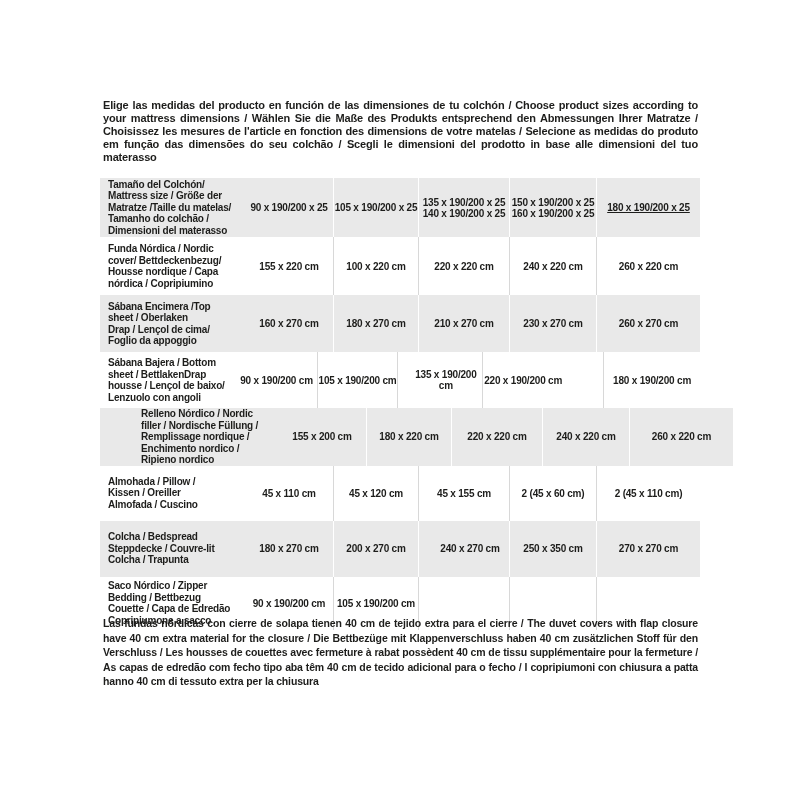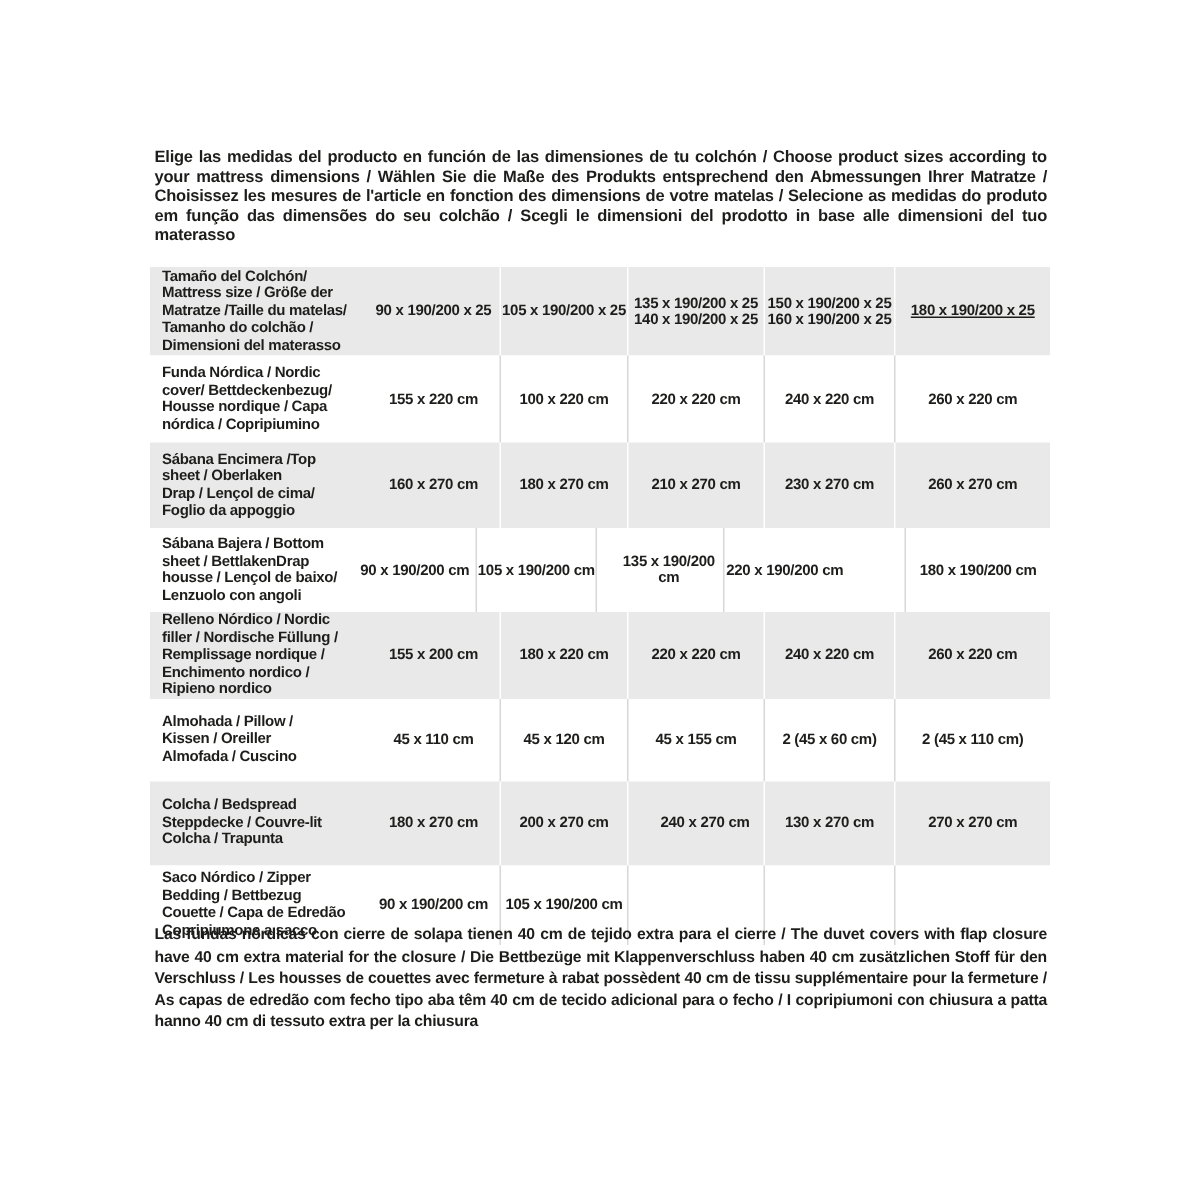--- a/index.html
+++ b/index.html
@@ -79,21 +79,21 @@
         <div class="cell label" style="width: 145px;">Sábana Bajera / Bottom
 sheet / BettlakenDrap
 housse / Lençol de baixo/
 Lenzuolo con angoli</div>
         <div class="cell value" style="width: 88px;">90 x 190/200 cm</div>
         <div class="cell value bord" style="width: 85px;">105 x 190/200 cm</div>
         <div class="cell value bord" style="width: 91px; padding-left: 12px;">135 x 190/200 cm</div>
         <div class="cell value bord" style="width: 87px;">220 x 190/200 cm</div>
         <div class="cell value bord" style="width: 104px; margin-left: 40px;">180 x 190/200 cm</div>
       </div>
-      <div class="row gray" style="min-height: 57px; background: rgb(233, 233, 233);">
+      <div class="row gray" style="min-height: 57px; background: rgb(233, 233, 233); padding-left: 33px;">
         <div class="cell label" style="width: 145px;">Relleno Nórdico / Nordic
 filler / Nordische Füllung /
 Remplissage nordique /
 Enchimento nordico /
 Ripieno nordico</div>
         <div class="cell value" style="width: 88px;">155 x 200 cm</div>
         <div class="cell value bord" style="width: 85px;">180 x 220 cm</div>
         <div class="cell value bord" style="width: 91px;">220 x 220 cm</div>
         <div class="cell value bord" style="width: 87px;">240 x 220 cm</div>
         <div class="cell value bord" style="width: 104px;">260 x 220 cm</div>
@@ -108,21 +108,21 @@
         <div class="cell value bord" style="width: 87px;">2 (45 x 60 cm)</div>
         <div class="cell value bord" style="width: 104px;">2 (45 x 110 cm)</div>
       </div>
       <div class="row gray" style="min-height: 56px; background: rgb(233, 233, 233);">
         <div class="cell label" style="width: 145px;">Colcha / Bedspread
 Steppdecke / Couvre-lit
 Colcha / Trapunta</div>
         <div class="cell value" style="width: 88px;">180 x 270 cm</div>
         <div class="cell value bord" style="width: 85px;">200 x 270 cm</div>
         <div class="cell value bord" style="width: 91px; padding-left: 12px;">240 x 270 cm</div>
-        <div class="cell value bord" style="width: 87px;">130 x 270 cm</div>
+        <div class="cell value bord" style="width: 87px;">250 x 350 cm</div>
         <div class="cell value bord" style="width: 104px;">270 x 270 cm</div>
       </div>
       <div class="row white" style="min-height: 53px;">
         <div class="cell label" style="width: 145px;">Saco Nórdico / Zipper
 Bedding / Bettbezug
 Couette  / Capa de Edredão
 Copripiumone a sacco</div>
         <div class="cell value" style="width: 88px;">90 x 190/200 cm</div>
         <div class="cell value bord" style="width: 85px;">105 x 190/200 cm</div>
         <div class="cell value bord" style="width: 91px;"></div>

